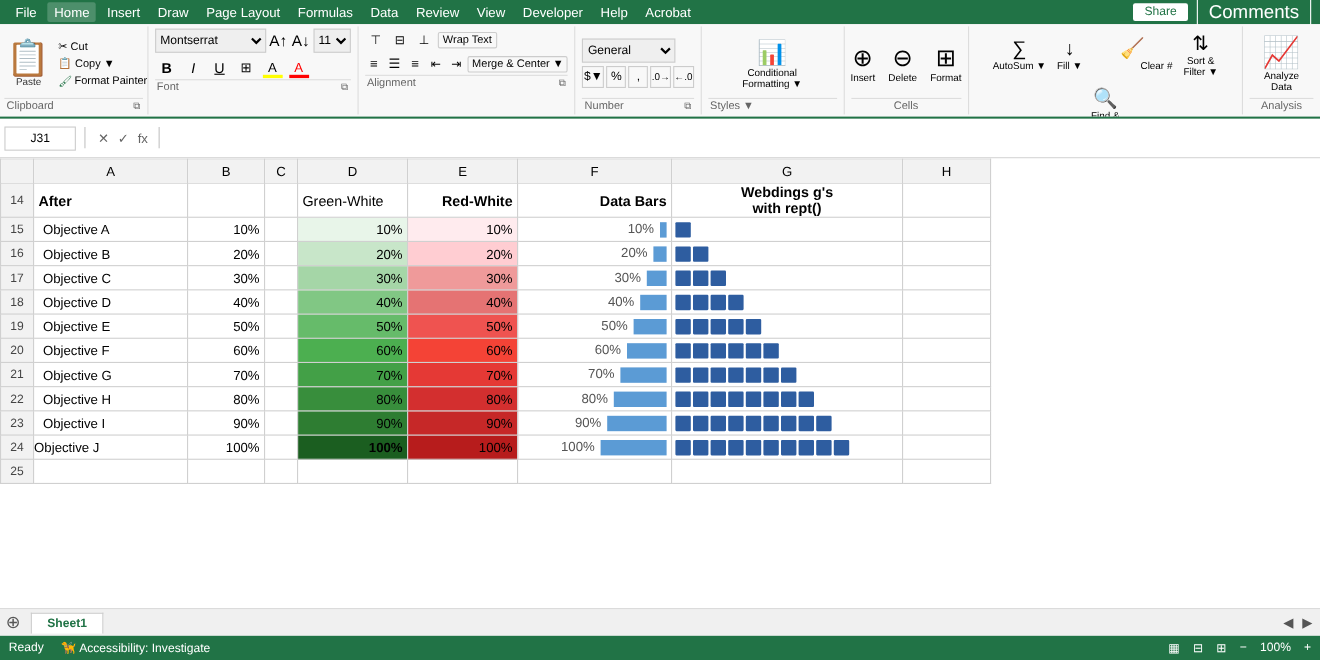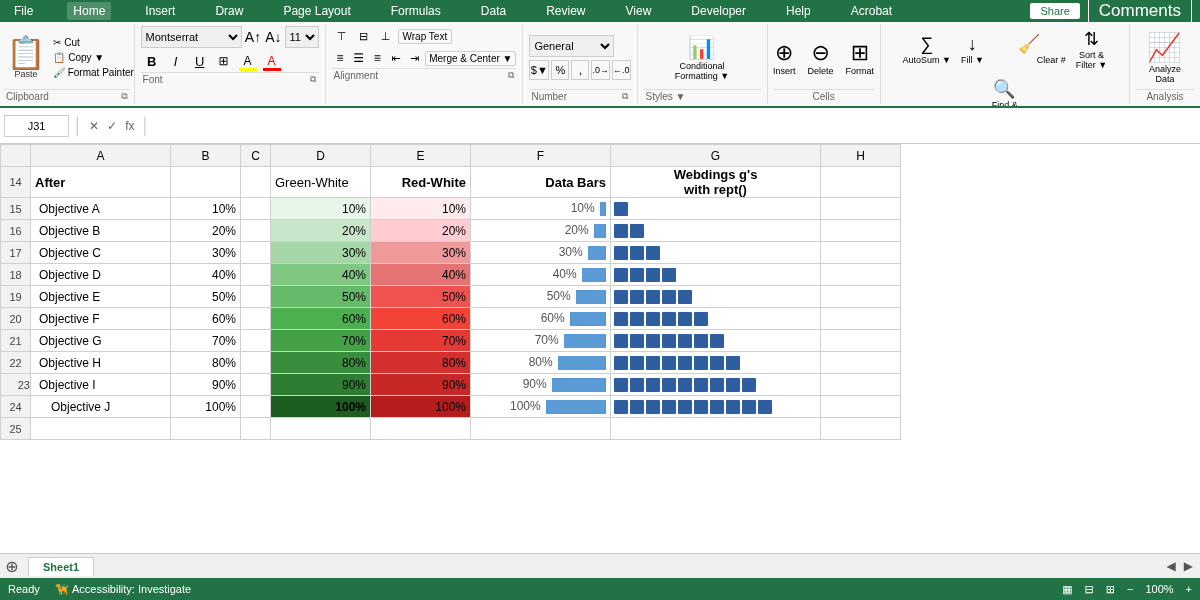--- a/index.html
+++ b/index.html
@@ -4,21 +4,21 @@
   <style>
     * { margin: 0; padding: 0; box-sizing: border-box; }
     body { font-family: 'Segoe UI', Arial, sans-serif; font-size: 12px; background: #f0f0f0; width: 1200px; height: 600px; overflow: hidden; }
   </style>
 </head>
 <body>
 
 <div id="app" style="display:flex; flex-direction:column; width:1200px; height:600px; overflow:hidden;">
 
   <div style="background:#217346; height:22px; display:flex; align-items:center; padding:0 8px; justify-content:space-between;">
-    <div style="display:flex; gap:28px;text-align:right;">
+    <div style="display:flex; gap:4px;text-align:right;">
       <span style="color:white; font-size:12px; cursor:pointer; padding:2px 6px;">File</span>
       <span style="color:white; font-size:12px; cursor:pointer; padding:2px 6px; background:rgba(255,255,255,0.2); border-radius:2px;">Home</span>
       <span style="color:white; font-size:12px; cursor:pointer; padding:2px 6px;">Insert</span>
       <span style="color:white; font-size:12px; cursor:pointer; padding:2px 6px;">Draw</span>
       <span style="color:white; font-size:12px; cursor:pointer; padding:2px 6px;">Page Layout</span>
       <span style="color:white; font-size:12px; cursor:pointer; padding:2px 6px;">Formulas</span>
       <span style="color:white; font-size:12px; cursor:pointer; padding:2px 6px;">Data</span>
       <span style="color:white; font-size:12px; cursor:pointer; padding:2px 6px;">Review</span>
       <span style="color:white; font-size:12px; cursor:pointer; padding:2px 6px;">View</span>
       <span style="color:white; font-size:12px; cursor:pointer; padding:2px 6px;">Developer</span>
@@ -354,36 +354,36 @@
     <td style="border:1px solid #d0d0d0; padding:0 4px; text-align:right; font-size:12px; height:22px; background:#388e3c;">80%</td>
     <td style="border:1px solid #d0d0d0; padding:0 4px; text-align:right; font-size:12px; height:22px; background:#d32f2f;">80%</td>
     <td style="border:1px solid #d0d0d0; padding:0 4px; font-size:12px; height:22px; text-align:right; position:relative;">
       <span style="font-size:12px; color:#555;">80%</span>
       <span style="display:inline-block; height:14px; width:48px; background:#5b9bd5; vertical-align:middle; margin-left:2px;"></span>
     </td>
     <td style="border:1px solid #d0d0d0; padding:0 2px; font-size:12px; height:22px; line-height:1;"><span style="display:inline-block; width:14px; height:14px; background:#2e5da0; margin:1px; vertical-align:middle; border-radius:1px;"></span><span style="display:inline-block; width:14px; height:14px; background:#2e5da0; margin:1px; vertical-align:middle; border-radius:1px;"></span><span style="display:inline-block; width:14px; height:14px; background:#2e5da0; margin:1px; vertical-align:middle; border-radius:1px;"></span><span style="display:inline-block; width:14px; height:14px; background:#2e5da0; margin:1px; vertical-align:middle; border-radius:1px;"></span><span style="display:inline-block; width:14px; height:14px; background:#2e5da0; margin:1px; vertical-align:middle; border-radius:1px;"></span><span style="display:inline-block; width:14px; height:14px; background:#2e5da0; margin:1px; vertical-align:middle; border-radius:1px;"></span><span style="display:inline-block; width:14px; height:14px; background:#2e5da0; margin:1px; vertical-align:middle; border-radius:1px;"></span><span style="display:inline-block; width:14px; height:14px; background:#2e5da0; margin:1px; vertical-align:middle; border-radius:1px;"></span></td>
     <td style="border:1px solid #d0d0d0; padding:0 4px; height:22px;"></td>
   </tr>
             <tr>
-    <td style="background:#f2f2f2; border:1px solid #d0d0d0; text-align:right; font-size:11px; color:#444; height:22px;">23</td>
+    <td style="background:#f2f2f2; border:1px solid #d0d0d0; text-align:center; font-size:11px; color:#444; height:22px;">23</td>
     <td style="border:1px solid #d0d0d0; padding:0 8px; font-size:12px; height:22px;">Objective I</td>
     <td style="border:1px solid #d0d0d0; padding:0 4px; text-align:right; font-size:12px; height:22px;">90%</td>
     <td style="border:1px solid #d0d0d0; padding:0 4px; height:22px;"></td>
     <td style="border:1px solid #d0d0d0; padding:0 4px; text-align:right; font-size:12px; height:22px; background:#2e7d32;">90%</td>
     <td style="border:1px solid #d0d0d0; padding:0 4px; text-align:right; font-size:12px; height:22px; background:#c62828;">90%</td>
     <td style="border:1px solid #d0d0d0; padding:0 4px; font-size:12px; height:22px; text-align:right; position:relative;">
       <span style="font-size:12px; color:#555;">90%</span>
       <span style="display:inline-block; height:14px; width:54px; background:#5b9bd5; vertical-align:middle; margin-left:2px;"></span>
     </td>
     <td style="border:1px solid #d0d0d0; padding:0 2px; font-size:12px; height:22px; line-height:1;"><span style="display:inline-block; width:14px; height:14px; background:#2e5da0; margin:1px; vertical-align:middle; border-radius:1px;"></span><span style="display:inline-block; width:14px; height:14px; background:#2e5da0; margin:1px; vertical-align:middle; border-radius:1px;"></span><span style="display:inline-block; width:14px; height:14px; background:#2e5da0; margin:1px; vertical-align:middle; border-radius:1px;"></span><span style="display:inline-block; width:14px; height:14px; background:#2e5da0; margin:1px; vertical-align:middle; border-radius:1px;"></span><span style="display:inline-block; width:14px; height:14px; background:#2e5da0; margin:1px; vertical-align:middle; border-radius:1px;"></span><span style="display:inline-block; width:14px; height:14px; background:#2e5da0; margin:1px; vertical-align:middle; border-radius:1px;"></span><span style="display:inline-block; width:14px; height:14px; background:#2e5da0; margin:1px; vertical-align:middle; border-radius:1px;"></span><span style="display:inline-block; width:14px; height:14px; background:#2e5da0; margin:1px; vertical-align:middle; border-radius:1px;"></span><span style="display:inline-block; width:14px; height:14px; background:#2e5da0; margin:1px; vertical-align:middle; border-radius:1px;"></span></td>
     <td style="border:1px solid #d0d0d0; padding:0 4px; height:22px;"></td>
   </tr>
             <tr>
     <td style="background:#f2f2f2; border:1px solid #d0d0d0; text-align:center; font-size:11px; color:#444; height:22px;">24</td>
-    <td style="border:1px solid #d0d0d0; padding:0 20px; font-size:12px; height:22px;">Objective J</td>
+    <td style="border:1px solid #d0d0d0; padding:0 0; font-size:12px; height:22px;">Objective J</td>
     <td style="border:1px solid #d0d0d0; padding:0 4px; text-align:right; font-size:12px; height:22px;">100%</td>
     <td style="border:1px solid #d0d0d0; padding:0 4px; height:22px;"></td>
     <td style="border:1px solid #d0d0d0; padding:0 4px; text-align:right; font-size:12px; height:22px; background:#1b5e20; font-weight:bold;"><strong>100%</strong></td>
     <td style="border:1px solid #d0d0d0; padding:0 4px; text-align:right; font-size:12px; height:22px; background:#b71c1c;">100%</td>
     <td style="border:1px solid #d0d0d0; padding:0 4px; font-size:12px; height:22px; text-align:right; position:relative;">
       <span style="font-size:12px; color:#555;">100%</span>
       <span style="display:inline-block; height:14px; width:60px; background:#5b9bd5; vertical-align:middle; margin-left:2px;"></span>
     </td>
     <td style="border:1px solid #d0d0d0; padding:0 2px; font-size:12px; height:22px; line-height:1;"><span style="display:inline-block; width:14px; height:14px; background:#2e5da0; margin:1px; vertical-align:middle; border-radius:1px;"></span><span style="display:inline-block; width:14px; height:14px; background:#2e5da0; margin:1px; vertical-align:middle; border-radius:1px;"></span><span style="display:inline-block; width:14px; height:14px; background:#2e5da0; margin:1px; vertical-align:middle; border-radius:1px;"></span><span style="display:inline-block; width:14px; height:14px; background:#2e5da0; margin:1px; vertical-align:middle; border-radius:1px;"></span><span style="display:inline-block; width:14px; height:14px; background:#2e5da0; margin:1px; vertical-align:middle; border-radius:1px;"></span><span style="display:inline-block; width:14px; height:14px; background:#2e5da0; margin:1px; vertical-align:middle; border-radius:1px;"></span><span style="display:inline-block; width:14px; height:14px; background:#2e5da0; margin:1px; vertical-align:middle; border-radius:1px;"></span><span style="display:inline-block; width:14px; height:14px; background:#2e5da0; margin:1px; vertical-align:middle; border-radius:1px;"></span><span style="display:inline-block; width:14px; height:14px; background:#2e5da0; margin:1px; vertical-align:middle; border-radius:1px;"></span><span style="display:inline-block; width:14px; height:14px; background:#2e5da0; margin:1px; vertical-align:middle; border-radius:1px;"></span></td>
     <td style="border:1px solid #d0d0d0; padding:0 4px; height:22px;"></td>

